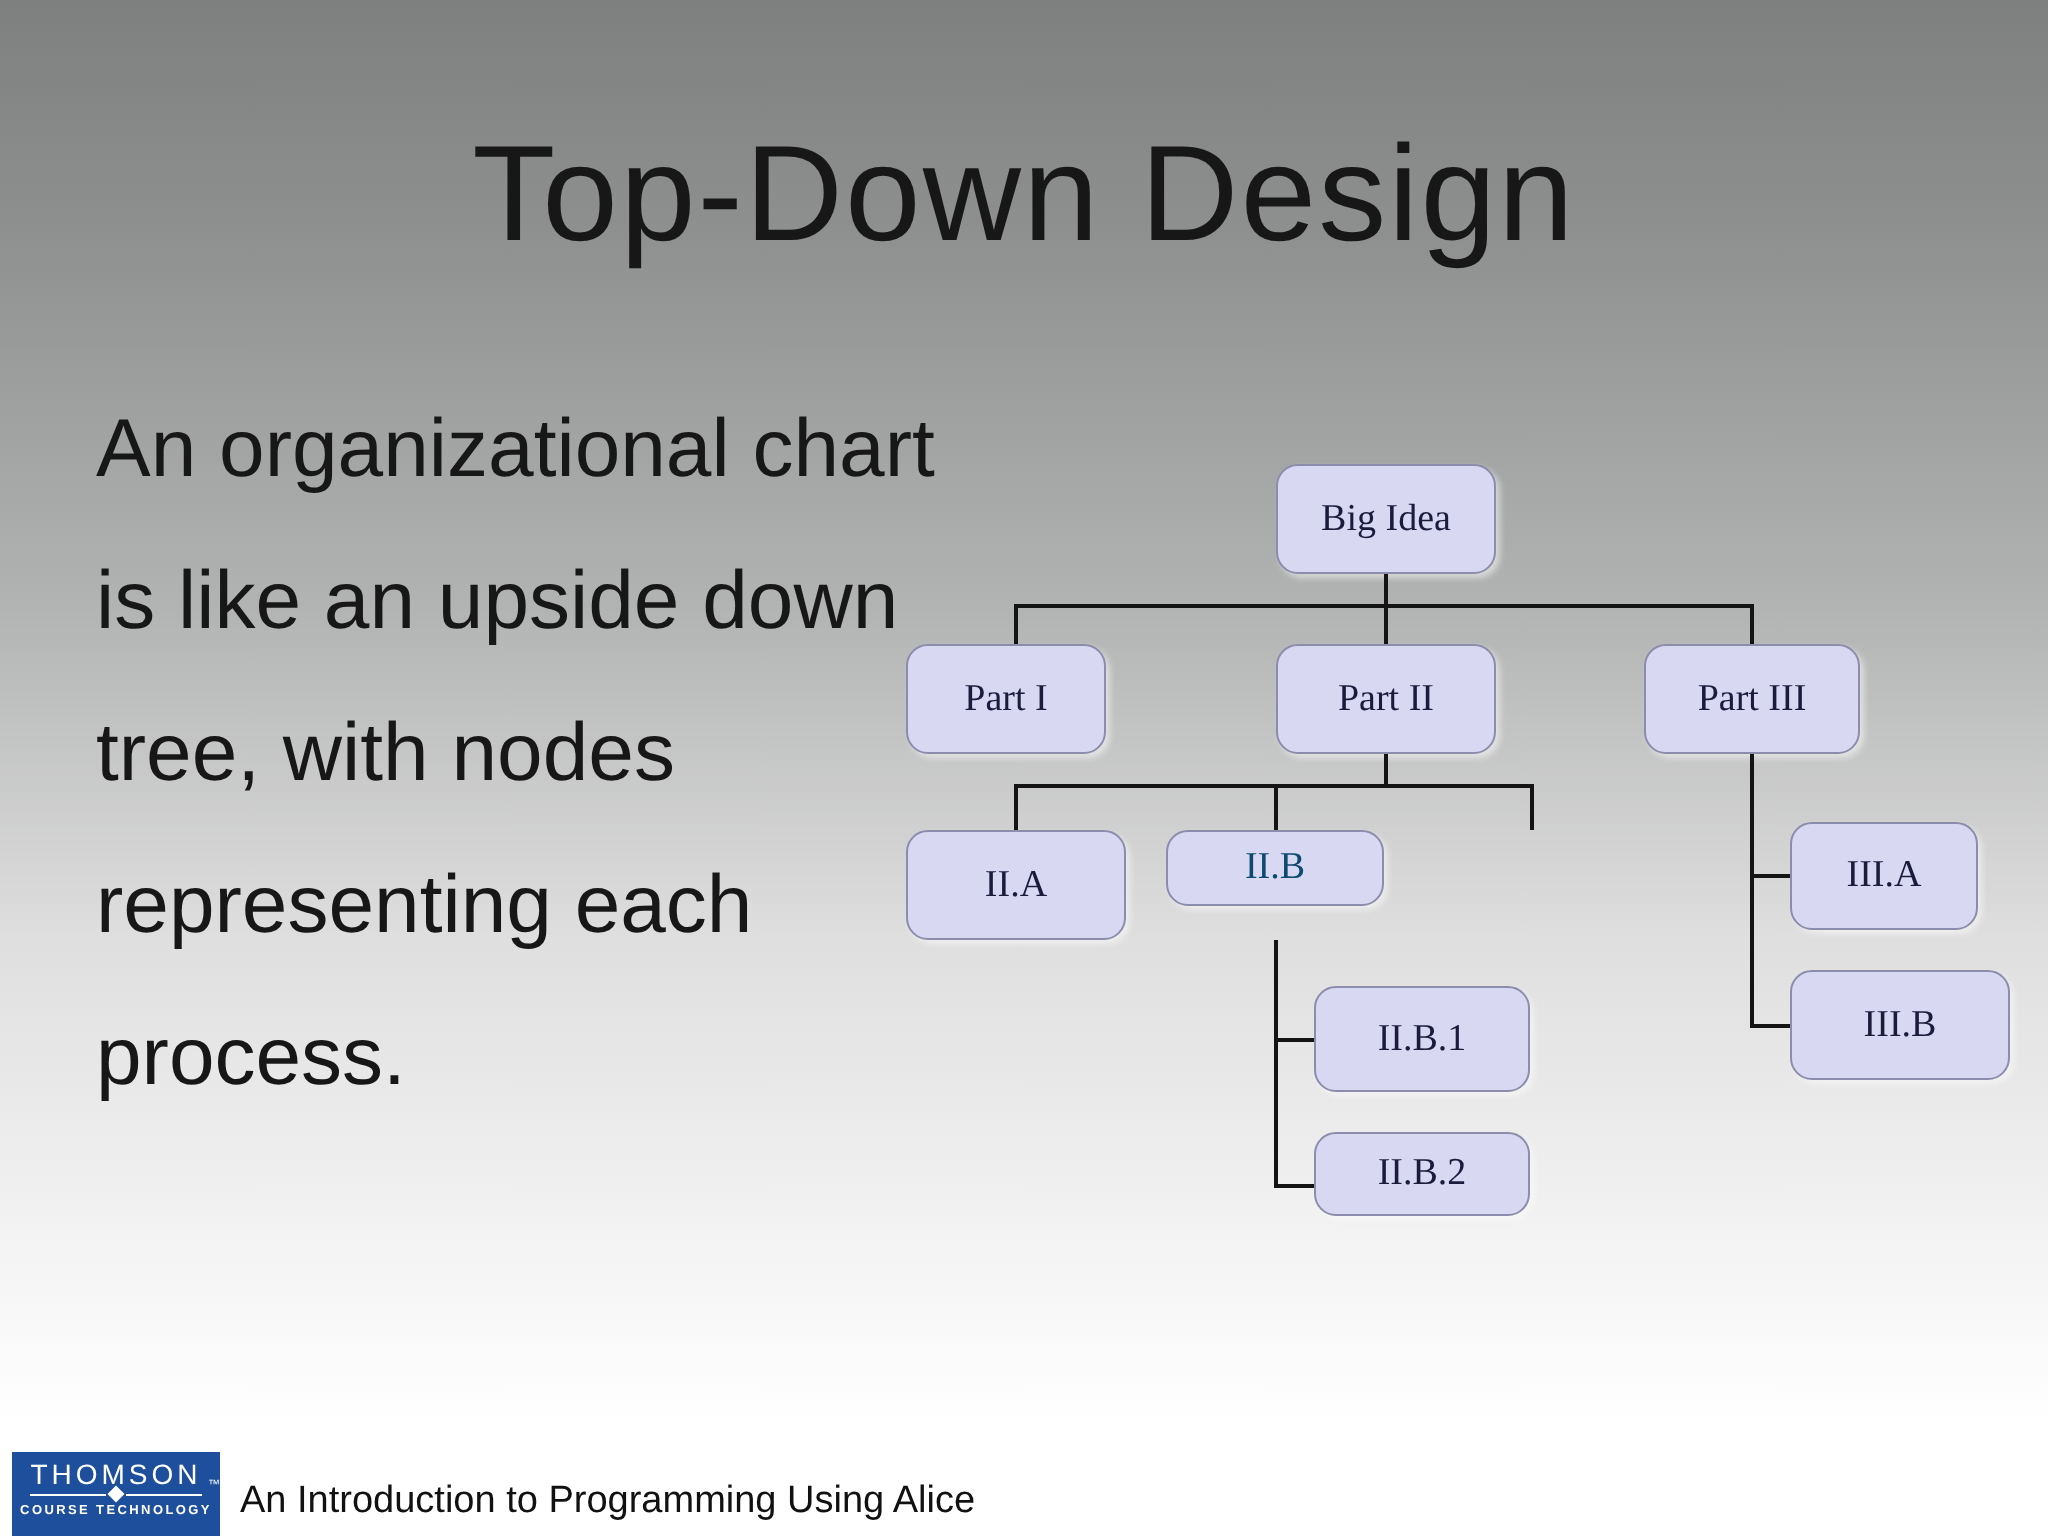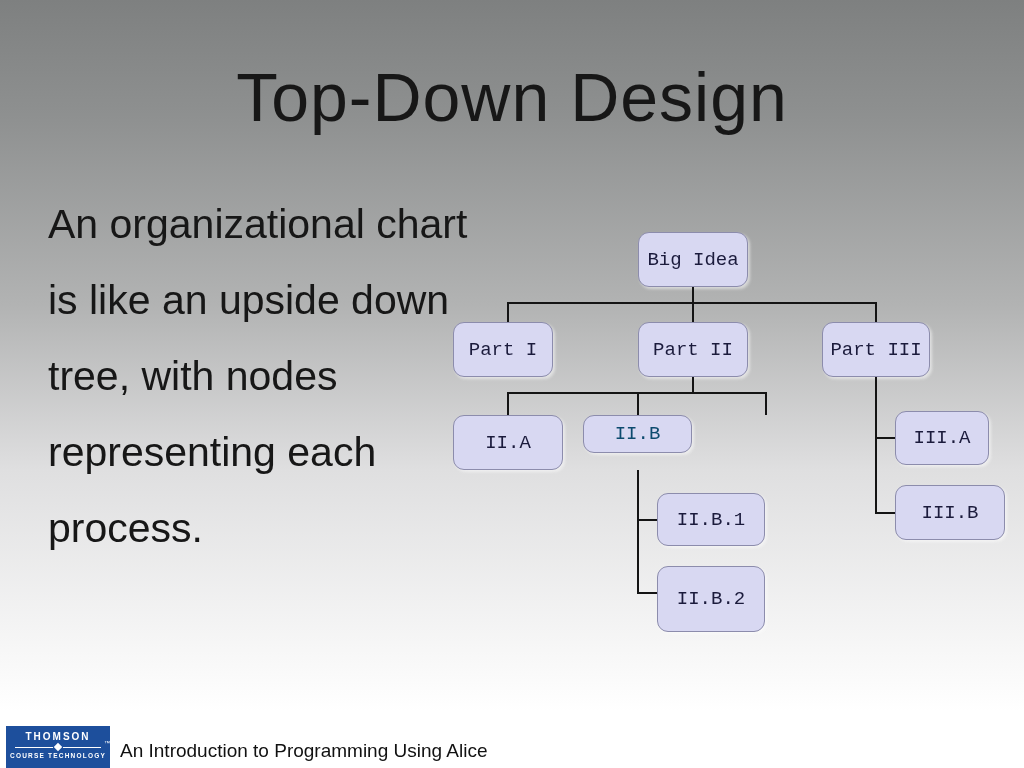--- a/index.html
+++ b/index.html
@@ -36,21 +36,21 @@
     color: #171717;
     white-space: pre-line;
   }
 
   .org-chart { position: absolute; top: 0; left: 0; width: 1024px; height: 768px; }
 
   .org-node {
     position: absolute;
     display: flex; align-items: center; justify-content: center;
     border-radius: 11px;
-    font-family: Liberation Mono, monospace;
+    font-family: Liberation Serif, serif;
     font-size: 19px;
     box-shadow: 2px 2px 3px rgba(252,252,252,0.55);
   }
 
   .connector { position: absolute; }
 
   .footer-bar {
     position: absolute;
     left: 0; bottom: 0; width: 1024px; height: 58px;
     background: #ffffff;
@@ -58,21 +58,21 @@
 
   .thomson-logo {
     position: absolute;
     left: 6px; top: 726px;
     width: 104px; height: 42px;
     color: #ffffff;
     display: flex; flex-direction: column; align-items: center;
     padding-top: 6px;
   }
   .logo-title {
-    font-size: 10px; font-weight: bold; letter-spacing: 2px; line-height: 10px;
+    font-size: 14px; font-weight: normal; letter-spacing: 2px; line-height: 10px;
   }
   .logo-divider {
     width: 86px; height: 8px; margin: 1px 0 1px 0;
     display: flex; align-items: center; justify-content: center;
     position: relative;
   }
   .logo-divider .bar { flex: 1; height: 1px; background: #ffffff; }
   .logo-star {
     width: 6px; height: 6px; background: #ffffff;
     transform: rotate(45deg); margin: 0 2px;
@@ -107,21 +107,21 @@
 process.</div>
 
   <div class="org-chart">
       <div class="org-node" style="left: 638px; top: 232px; width: 110px; height: 55px; background: rgb(216, 216, 242); border: 1px solid rgb(140, 140, 172); color: rgb(27, 27, 60);">Big Idea</div>
       <div class="org-node" style="left: 453px; top: 322px; width: 100px; height: 55px; background: rgb(216, 216, 242); border: 1px solid rgb(140, 140, 172); color: rgb(27, 27, 60);">Part I</div>
       <div class="org-node" style="left: 638px; top: 322px; width: 110px; height: 55px; background: rgb(216, 216, 242); border: 1px solid rgb(140, 140, 172); color: rgb(27, 27, 60);">Part II</div>
       <div class="org-node" style="left: 822px; top: 322px; width: 108px; height: 55px; background: rgb(216, 216, 242); border: 1px solid rgb(140, 140, 172); color: rgb(27, 27, 60);">Part III</div>
       <div class="org-node" style="left: 453px; top: 415px; width: 110px; height: 55px; background: rgb(216, 216, 242); border: 1px solid rgb(140, 140, 172); color: rgb(27, 27, 60);">II.A</div>
       <div class="org-node" style="left: 583px; top: 415px; width: 109px; height: 38px; background: rgb(216, 216, 242); border: 1px solid rgb(140, 140, 172); color: #0c4a6e;">II.B</div>
       <div class="org-node" style="left: 657px; top: 493px; width: 108px; height: 53px; background: rgb(216, 216, 242); border: 1px solid rgb(140, 140, 172); color: rgb(27, 27, 60);">II.B.1</div>
-      <div class="org-node" style="left: 657px; top: 566px; width: 108px; height: 66px; background: rgb(216, 216, 242); border: 1px solid rgb(140, 140, 172); color: rgb(27, 27, 60);">II.B.2</div>
+      <div class="org-node" style="left: 657px; top: 566px; width: 108px; height: 42px; background: rgb(216, 216, 242); border: 1px solid rgb(140, 140, 172); color: rgb(27, 27, 60);">II.B.2</div>
       <div class="org-node" style="left: 895px; top: 411px; width: 94px; height: 54px; background: rgb(216, 216, 242); border: 1px solid rgb(140, 140, 172); color: rgb(27, 27, 60);">III.A</div>
       <div class="org-node" style="left: 895px; top: 485px; width: 110px; height: 55px; background: rgb(216, 216, 242); border: 1px solid rgb(140, 140, 172); color: rgb(27, 27, 60);">III.B</div>
       <div class="connector" style="left: 692px; top: 287px; width: 2px; height: 17px; background: rgb(20, 20, 20);"></div>
       <div class="connector" style="left: 507px; top: 302px; width: 370px; height: 2px; background: rgb(20, 20, 20);"></div>
       <div class="connector" style="left: 507px; top: 302px; width: 2px; height: 20px; background: rgb(20, 20, 20);"></div>
       <div class="connector" style="left: 692px; top: 302px; width: 2px; height: 20px; background: rgb(20, 20, 20);"></div>
       <div class="connector" style="left: 875px; top: 302px; width: 2px; height: 20px; background: rgb(20, 20, 20);"></div>
       <div class="connector" style="left: 692px; top: 377px; width: 2px; height: 17px; background: rgb(20, 20, 20);"></div>
       <div class="connector" style="left: 507px; top: 392px; width: 260px; height: 2px; background: rgb(20, 20, 20);"></div>
       <div class="connector" style="left: 507px; top: 392px; width: 2px; height: 23px; background: rgb(20, 20, 20);"></div>

